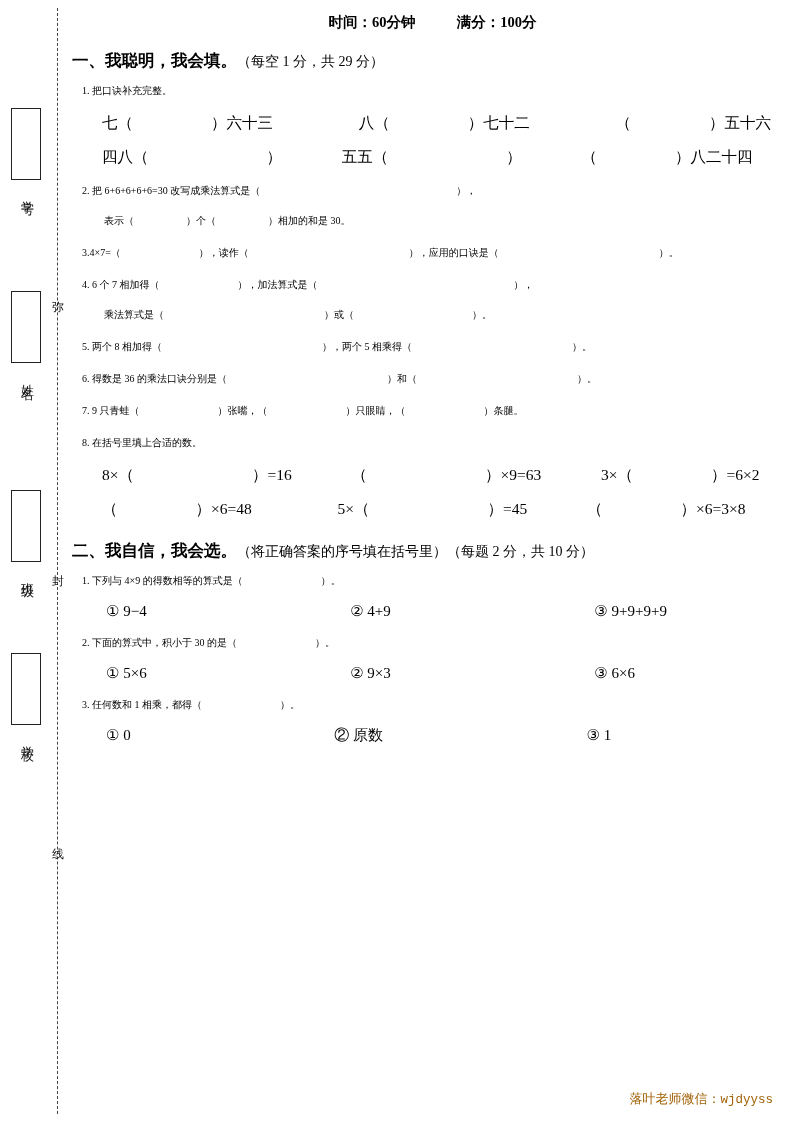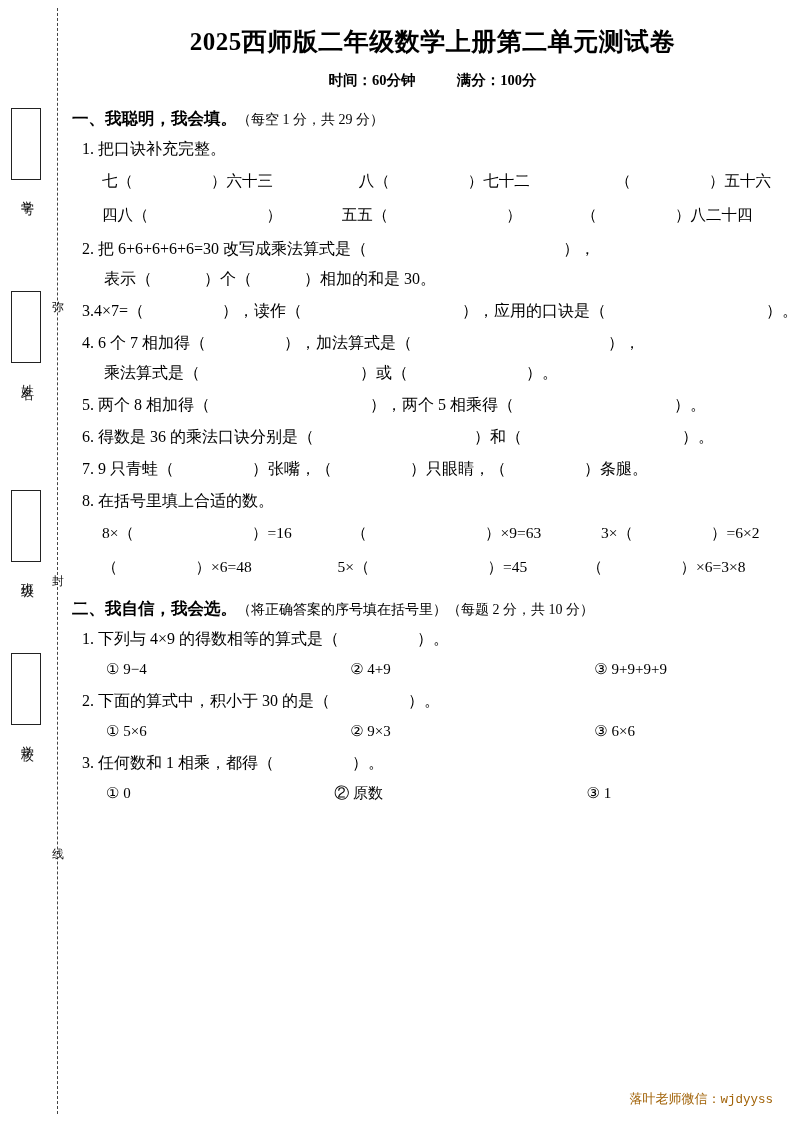--- a/index.html
+++ b/index.html
@@ -111,21 +111,21 @@
     margin-left: 0px;
     margin-top: 14px;
     margin-bottom: 4px;
   }
   .sec-head .note {
     font-weight: normal;
     font-size: 14px;
   }
 
   .q {
-    font-size: 16px;
+    font-size: 10px;
     line-height: 30px;
     margin-left: 10px;
     margin-top: 2px;
     white-space: nowrap;
   }
   .q .sub {
     display: block;
     margin-left: 22px;
   }
   .blank-s  { display: inline-block; width: 52px; }
@@ -183,21 +183,20 @@
   <div class="vlabel l3">班级：</div>
   <div class="vlabel l4">学校：</div>
 
   <div class="vword w1">弥</div>
   <div class="vword w2">封</div>
   <div class="vword w3">线</div>
 </div>
 
 <div class="page">
 
-  <div class="title">2025西师版二年级数学上册第二单元测试卷</div>
 
   <div class="subtitle">
     <span>时间：60分钟</span>
     <span class="sep"></span>
     <span>满分：100分</span>
   </div>
 
   <div class="content">
 
     <div class="sec-head">

